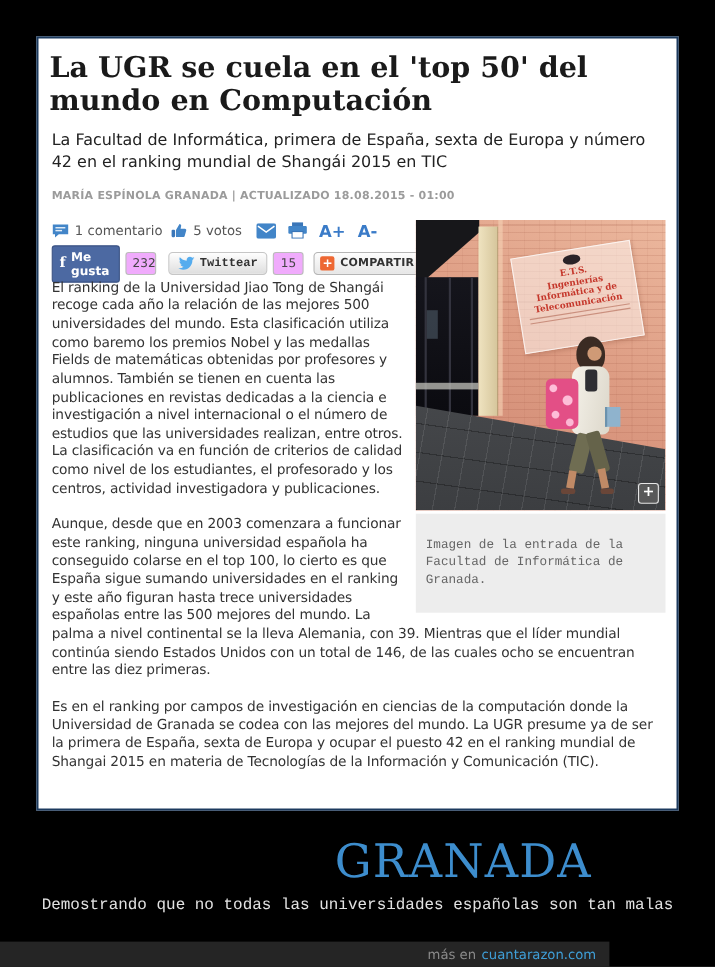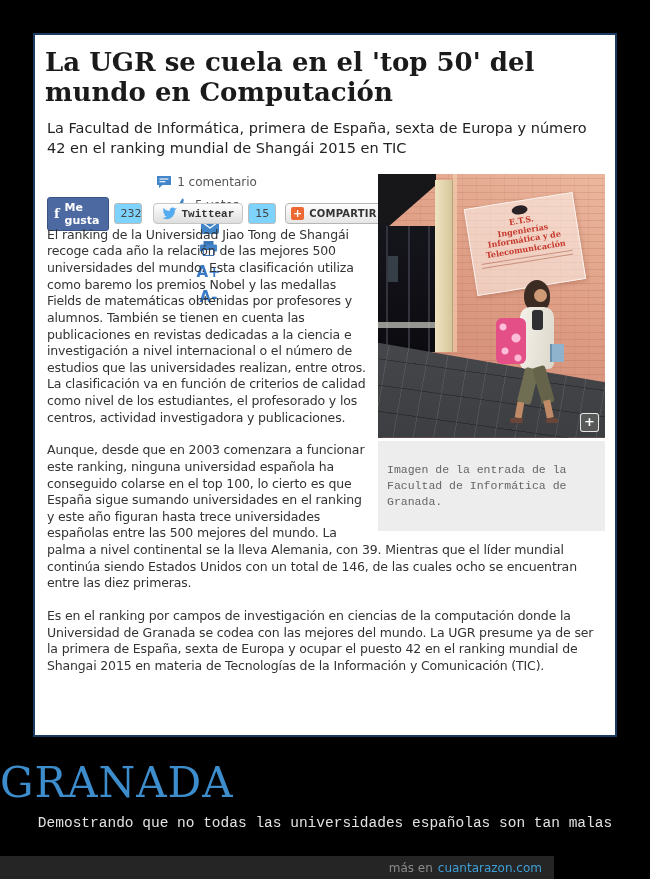--- a/index.html
+++ b/index.html
@@ -21,32 +21,32 @@
   .subhead{
     font-size:14.5px;line-height:1.38;color:#222;margin:0 2px;max-width:560px;
   }
   .byline{
     font-size:10px;font-weight:bold;color:#9b9b9b;margin:15px 2px 0 2px;letter-spacing:.2px;
   }
   .content-flow{margin-top:16px;}
   .content-flow::after{content:"";display:block;clear:both;}
 
   
-  .tools-row{display:flex;align-items:center;gap:7px;height:20px;margin:0 2px 9px 2px;flex-direction:column;}
+  .tools-row{display:flex;align-items:center;gap:7px;height:20px;margin:0 2px 9px 2px;}
   .tool-item{display:flex;align-items:center;gap:5px;cursor:pointer;}
   .tool-label{font-size:12px;color:#555;}
   .font-btn{font-size:15px;font-weight:bold;color:#3a7bc8;margin-left:4px;cursor:pointer;}
   .share-row{display:flex;align-items:center;gap:5px;margin:0 2px 2px 2px;height:22px;}
   .fb-btn{
     display:flex;align-items:center;gap:5px;background:#4c69a2;border:1px solid #3b5384;
     border-radius:3px;color:#fff;font-size:11px;font-weight:bold;padding:3px 8px 3px 6px;cursor:pointer;
   }
   .fb-f{font-family:"DejaVu Serif",serif;font-weight:bold;font-size:13px;}
   .count-bubble{
-    border:1px solid #bbb;border-radius:3px;background:#7dd3fc;color:#444;
+    border:1px solid #bbb;border-radius:3px;background:#f0abfc;color:#444;
     font-size:11px;padding:3px 6px;min-width:14px;text-align:center;
   }
   .tw-btn{
     display:flex;align-items:flex-end;gap:5px;border:1px solid #c6c6c6;border-radius:4px;
     background:linear-gradient(#fefefe,#dedede);color:#333;font-size:11px;font-weight:bold;
     padding:3px 8px;cursor:pointer;font-family:Liberation Mono, monospace;
   }
   .share-btn{
     display:flex;align-items:center;gap:5px;border:1px solid #b5b5b5;border-radius:4px;
     background:linear-gradient(#fdfdfd,#e6e6e6);color:#333;font-size:10px;font-weight:bold;
@@ -122,21 +122,21 @@
   .zoom-btn{position:absolute;right:6px;bottom:6px;width:17px;height:17px;border-radius:3px;
     background:rgba(92,92,92,.88);border:1px solid rgba(255,255,255,.85);color:#fff;
     font-size:13px;font-weight:bold;line-height:16px;text-align:center;cursor:pointer;}
   .photo-caption{
     background:#ededed;color:#666;font-size:11.5px;line-height:1.4;
     padding:21px 9px;margin-top:3px;font-family:Liberation Mono, monospace;
   }
 
   
   .meme-title{
-    position:absolute;left:0;top:758px;width:538px;text-align:left;
+    position:absolute;left:0;top:758px;width:538px;text-align:right;
     font-family:"DejaVu Serif","Liberation Serif",serif;
     font-size:42px;color:#3d8dcd;letter-spacing:1px;
   }
   .meme-caption{
     position:absolute;left:0;top:815px;width:650px;text-align:center;
     font-size:14.5px;color:#e2e2e2;font-family:Liberation Mono, monospace;
   }
   .footer-bar{
     position:absolute;left:0;bottom:0;width:554px;height:23px;background:#252525;
     display:flex;align-items:center;justify-content:flex-end;padding-right:12px;
@@ -145,20 +145,21 @@
   .footer-prefix{color:#8a8a8a;margin-right:5px;}
   .footer-link{color:#3f9fd8;cursor:pointer;}
   svg{display:block;}
 </style>
 </head>
 <body>
 
 <div class="card">
   <h1 class="headline">La UGR se cuela en el 'top 50' del mundo en Computación</h1>
   <h2 class="subhead" style="font-weight:normal;">La Facultad de Informática, primera de España, sexta de Europa y número 42 en el ranking mundial de Shangái 2015 en TIC</h2>
+  <div class="byline">MARÍA ESPÍNOLA GRANADA | ACTUALIZADO 18.08.2015 - 01:00</div>
 
   <div class="content-flow">
 
     <figure class="photo-fig" style="margin-block:0;margin-inline:0 0;margin-left:12px;">
       <div class="photo">
         <div class="overhang"></div>
         <div class="doorway">
           <div class="door-line" style="left:8px;"></div>
           <div class="door-line" style="left:30px;"></div>
           <div class="door-line" style="left:50px;"></div>

